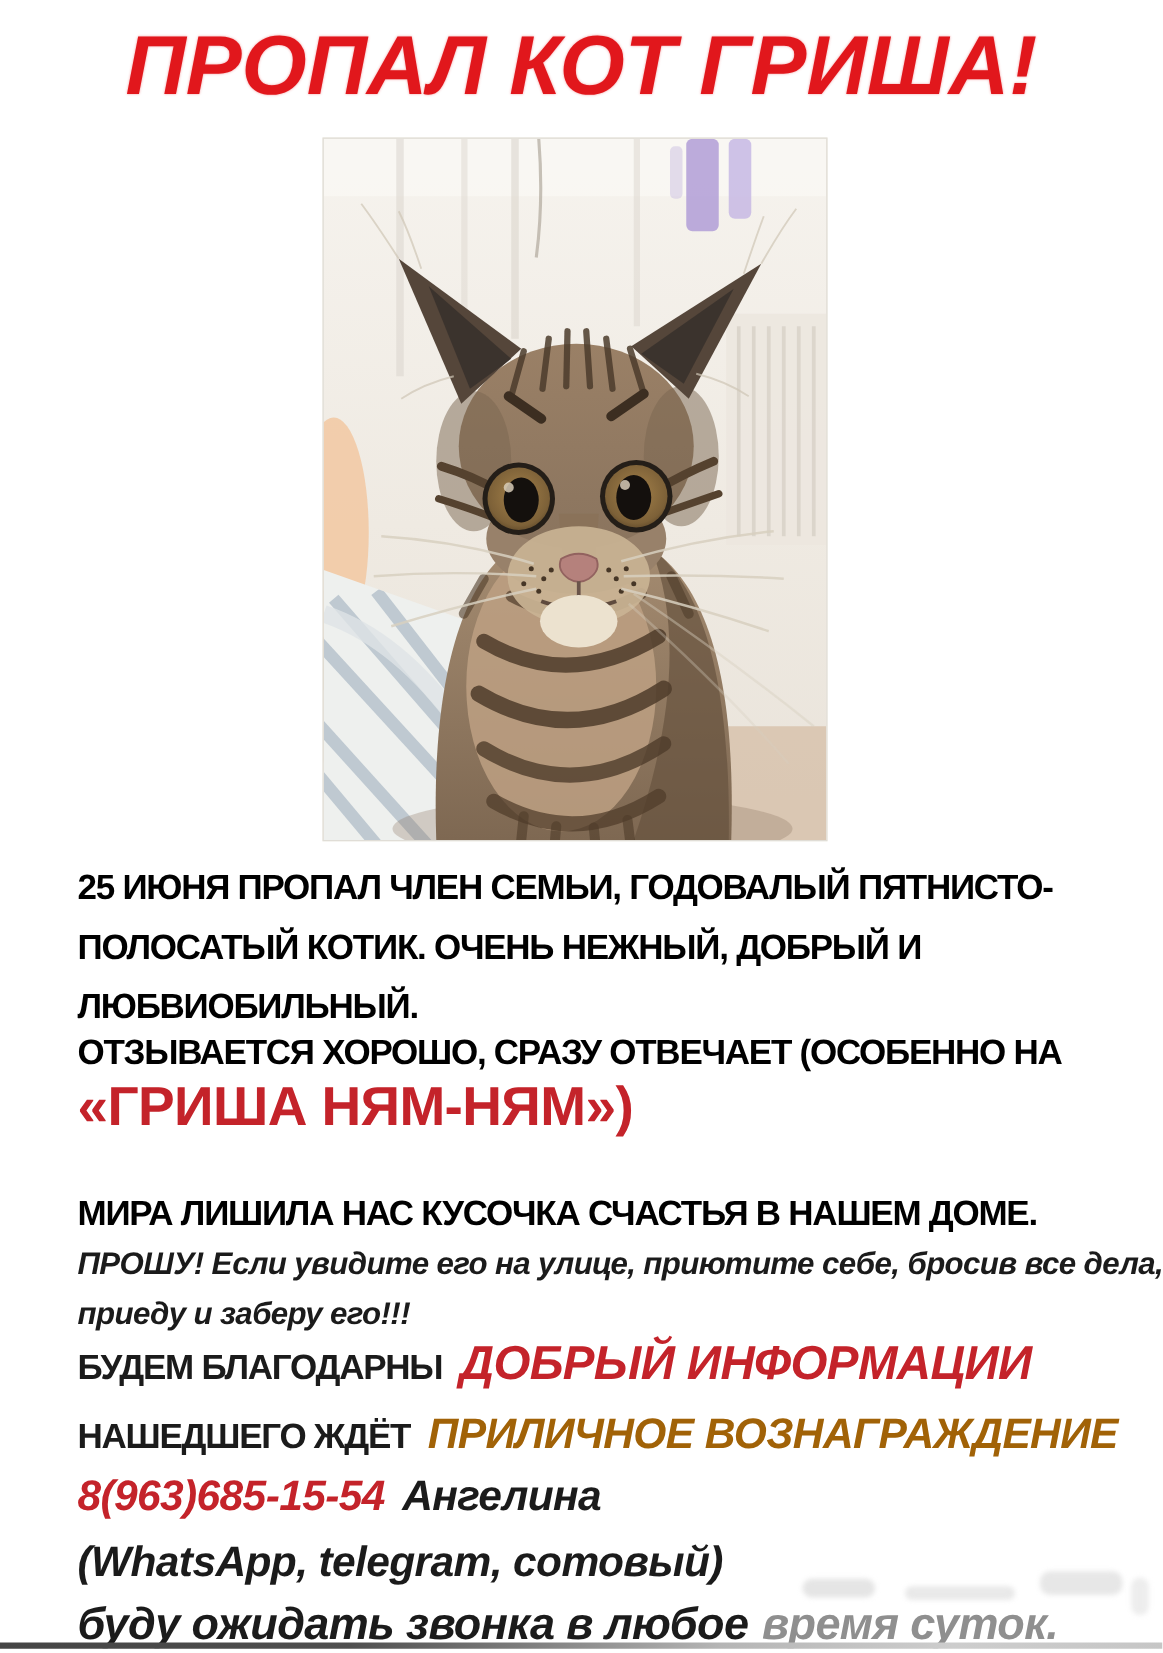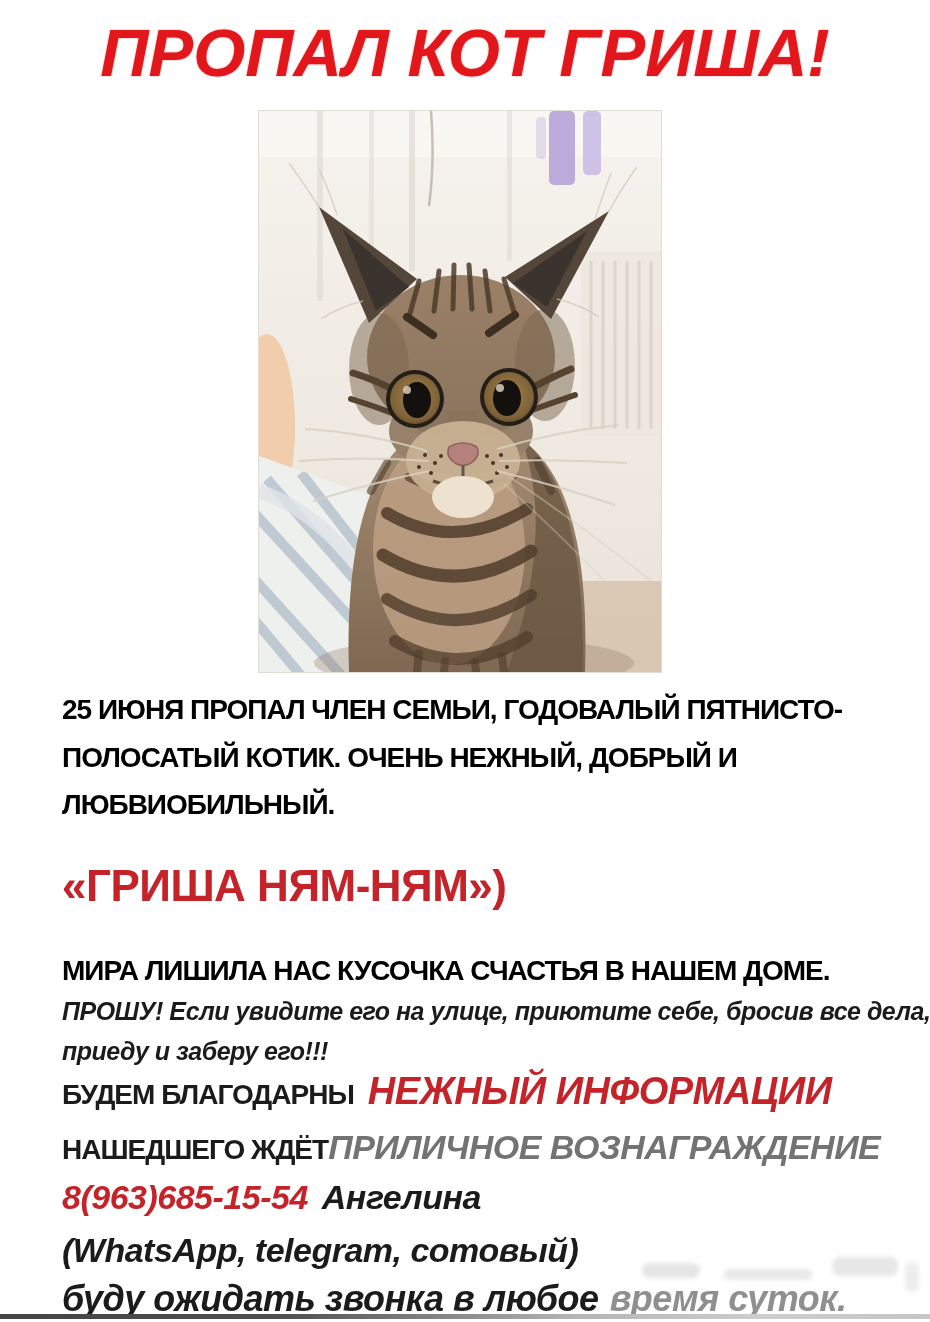--- a/index.html
+++ b/index.html
@@ -44,22 +44,22 @@
     font-size:44px;font-weight:bold;color:#c4232a;letter-spacing:-0.5px;
   }
   .plea{
     font-size:25px;font-weight:bold;font-style:italic;color:#1b1b1b;letter-spacing:-0.5px;
   }
   .red-big{
     font-size:38px;font-weight:bold;font-style:italic;color:#c4232a;
     letter-spacing:-0.5px;margin-left:14px;
   }
   .red-mid{
-    font-size:34px;font-weight:bold;font-style:italic;color:#737373;
-    letter-spacing:-0.5px;
+    font-size:34px;font-weight:bold;font-style:italic;color:#a16207;
+    letter-spacing:-0.5px;margin-left:14px;
   }
   .italic-big{
     font-size:34px;font-weight:bold;font-style:italic;color:#1b1b1b;letter-spacing:-0.5px;
   }
   .phone{
     font-size:34px;font-weight:bold;font-style:italic;color:#c4232a;letter-spacing:-0.5px;
   }
   .contact-name{margin-left:14px;}
   .closing{font-size:36px;}
   .faded{color:#8f8f8f;margin-left:11px;}
@@ -247,29 +247,30 @@
         <path d="M248,364 Q330,420 392,470" opacity="0.5"></path>
         <path d="M244,372 Q320,440 372,500" opacity="0.4"></path>
       </g>
     </svg>
   </div>
 
   <div class="line caps" style="top:694px">25 ИЮНЯ ПРОПАЛ ЧЛЕН СЕМЬИ, ГОДОВАЛЫЙ ПЯТНИСТО-</div>
   <div class="line caps" style="top:742px">ПОЛОСАТЫЙ КОТИК. ОЧЕНЬ НЕЖНЫЙ, ДОБРЫЙ И</div>
   <div class="line caps" style="top:789px">ЛЮБВИОБИЛЬНЫЙ.</div>
 
+  <div class="line caps" style="top:826px">ОТЗЫВАЕТСЯ ХОРОШО, СРАЗУ ОТВЕЧАЕТ (ОСОБЕННО НА</div>
   <div class="line nickname" style="top:861px">«ГРИША НЯМ-НЯМ»)</div>
 
   <div class="line caps" style="top:955px">МИРА ЛИШИЛА НАС КУСОЧКА СЧАСТЬЯ В НАШЕМ ДОМЕ.</div>
 
   <div class="line plea" style="top:997px">ПРОШУ! Если увидите его на улице, приютите себе, бросив все дела, я</div>
   <div class="line plea" style="top:1037px">приеду и заберу его!!!</div>
 
   <div class="line" style="top:1070px">
-    <span class="caps-inline">БУДЕМ БЛАГОДАРНЫ</span><span class="red-big">НЕЖНЫЙ ИНФОРМАЦИИ</span>
+    <span class="caps-inline">БУДЕМ БЛАГОДАРНЫ</span><span class="red-big">ДОБРЫЙ ИНФОРМАЦИИ</span>
   </div>
 
   <div class="line" style="top:1128px">
     <span class="caps-inline">НАШЕДШЕГО ЖДЁТ</span><span class="red-mid">ПРИЛИЧНОЕ ВОЗНАГРАЖДЕНИЕ</span>
   </div>
 
   <div class="line italic-big" style="top:1178px">
     <span class="phone">8(963)685-15-54</span><span class="contact-name">Ангелина</span>
   </div>
 

